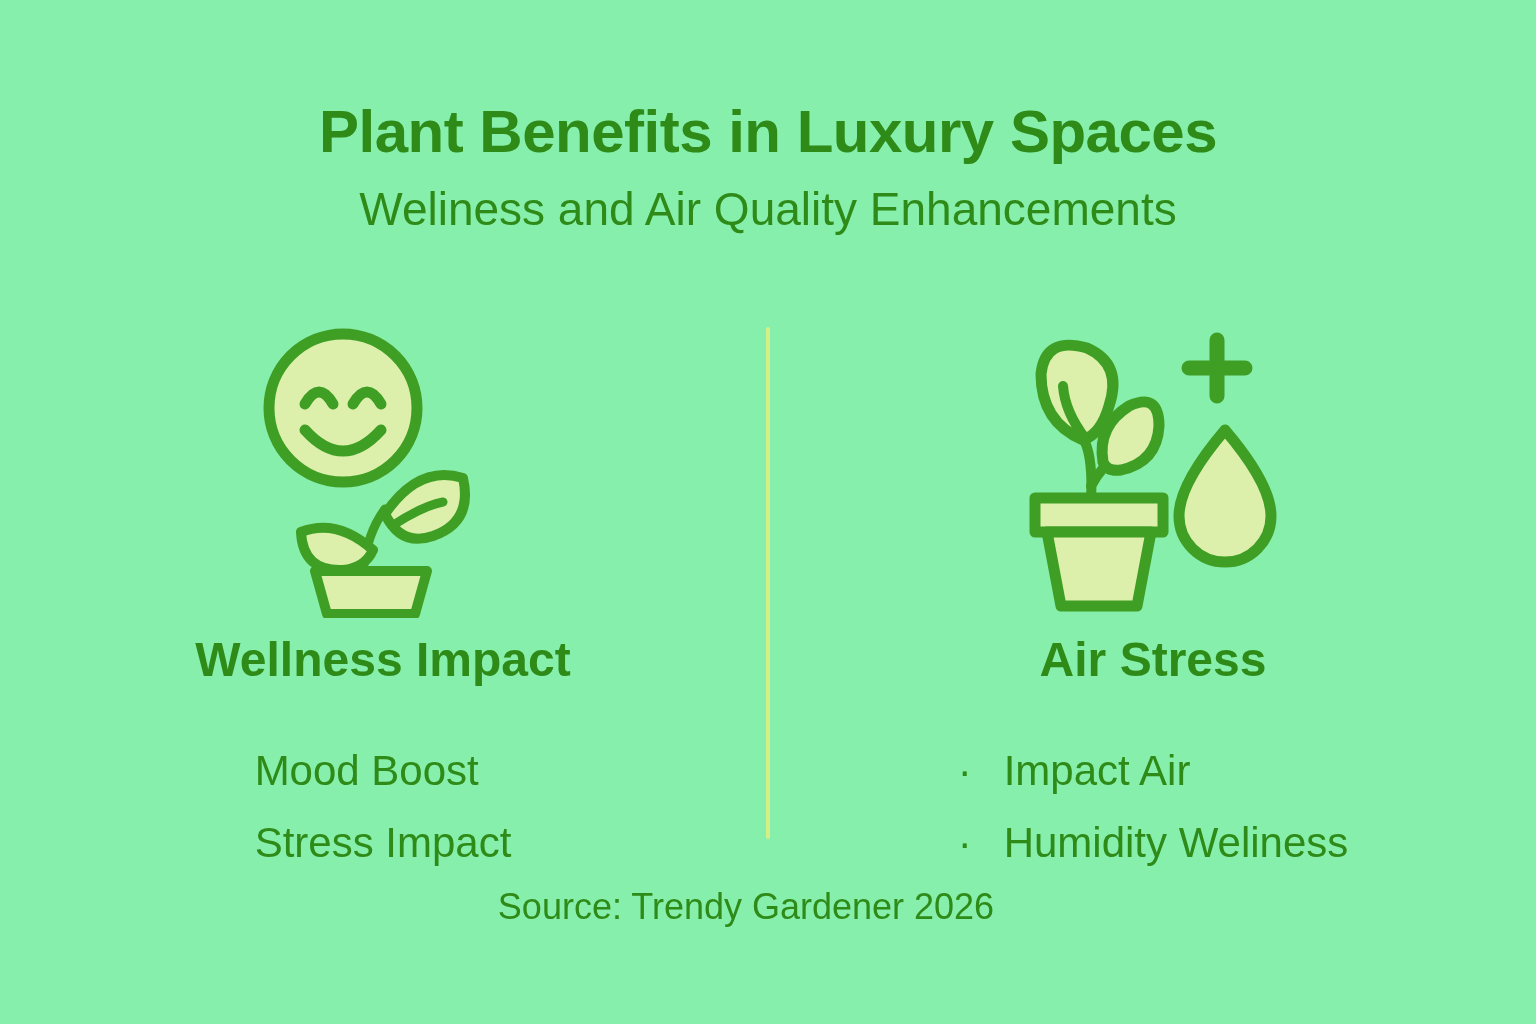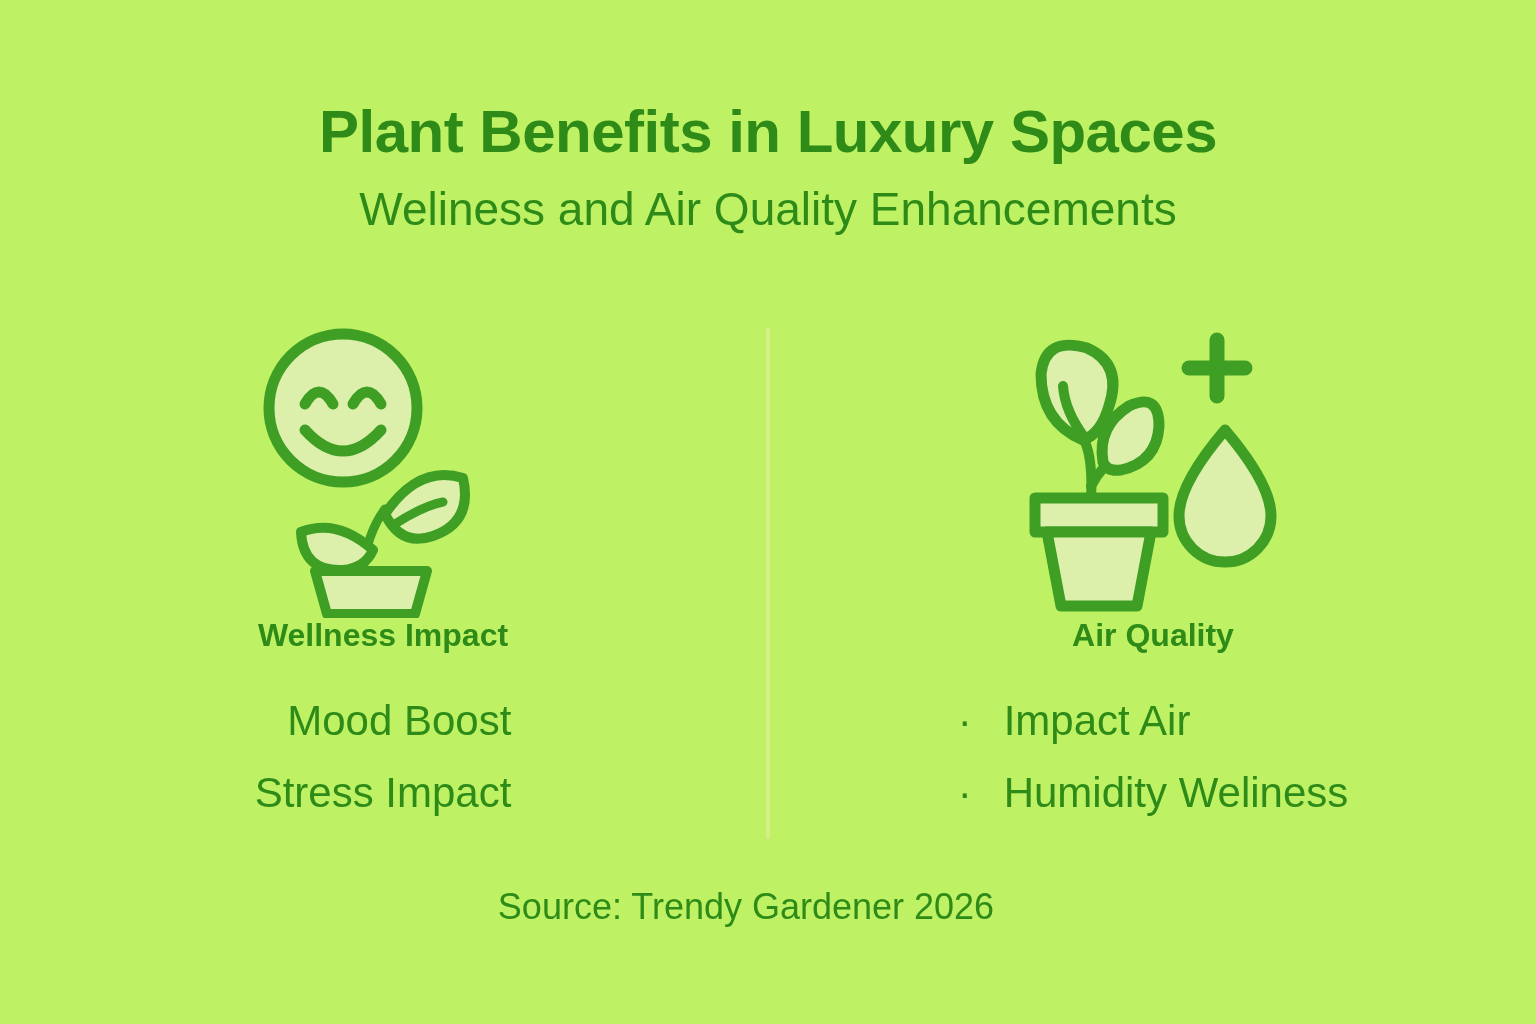--- a/index.html
+++ b/index.html
@@ -11,21 +11,21 @@
     height: 1024px;
     background: #fffef9;
     font-family: "Liberation Sans", sans-serif;
     overflow: hidden;
   }
 
   #infographic {
     position: relative;
     width: 1536px;
     height: 1024px;
-    background: #bef264;
+    background: #86efac;
   }
 
   
   .header-block {
     position: absolute;
     top: 100px;
     left: 0;
     width: 1536px;
     text-align: center;
   }
@@ -74,45 +74,45 @@
   }
 
   .icon-area {
     height: 300px;
     display: flex;
     align-items: center;
     justify-content: center;
   }
 
   .col-heading {
-    font-size: 32px;
+    font-size: 48px;
     font-weight: 700;
     color: #2e8b18;
-    margin: 0;
+    margin: 16px;
     line-height: 1.1;
     text-align: center;
   }
 
   .item-list {
     list-style: none;
     margin: 32px 0 0 0;
     padding: 0;
   }
   .item {
     font-size: 42px;
     font-weight: 400;
     color: #2e8b18;
     line-height: 1.72;
     display: flex;
     flex-direction: row;
     align-items: baseline;
     white-space: nowrap;
   }
   .item-centered {
-    justify-content: flex-end;
+    justify-content: flex-start;
   }
   .bullet {
     font-size: 42px;
     color: #2e8b18;
     width: 46px;
     flex: 0 0 46px;
     text-align: left;
   }
 
   
@@ -199,21 +199,21 @@
           <rect x="32" y="180" width="128" height="34" fill="#dcf0ac" stroke="#3f9e24" stroke-width="11" stroke-linejoin="round"></rect>
 
           <path d="M 44 214 L 148 214 L 134 288 L 58 288 Z" fill="#dcf0ac" stroke="#3f9e24" stroke-width="11" stroke-linejoin="round"></path>
 
           <path d="M 214 22 L 214 78 M 186 50 L 242 50" fill="none" stroke="#3f9e24" stroke-width="15" stroke-linecap="round"></path>
 
           <path d="M 222 112 q 46 54 46 86 a 46 46 0 0 1 -92 0 q 0 -32 46 -86 Z" fill="#dcf0ac" stroke="#3f9e24" stroke-width="11" stroke-linejoin="round"></path>
         </svg>
       </div>
 
-      <h3 class="col-heading">Air Quality</h3>
+      <h3 class="col-heading">Air Stress</h3>
 
       <ul class="item-list">
         <li class="item">
           <span class="bullet">·</span>
           <span>Impact Air</span>
         </li>
         <li class="item">
           <span class="bullet">·</span>
           <span>Humidity Weliness</span>
         </li>

